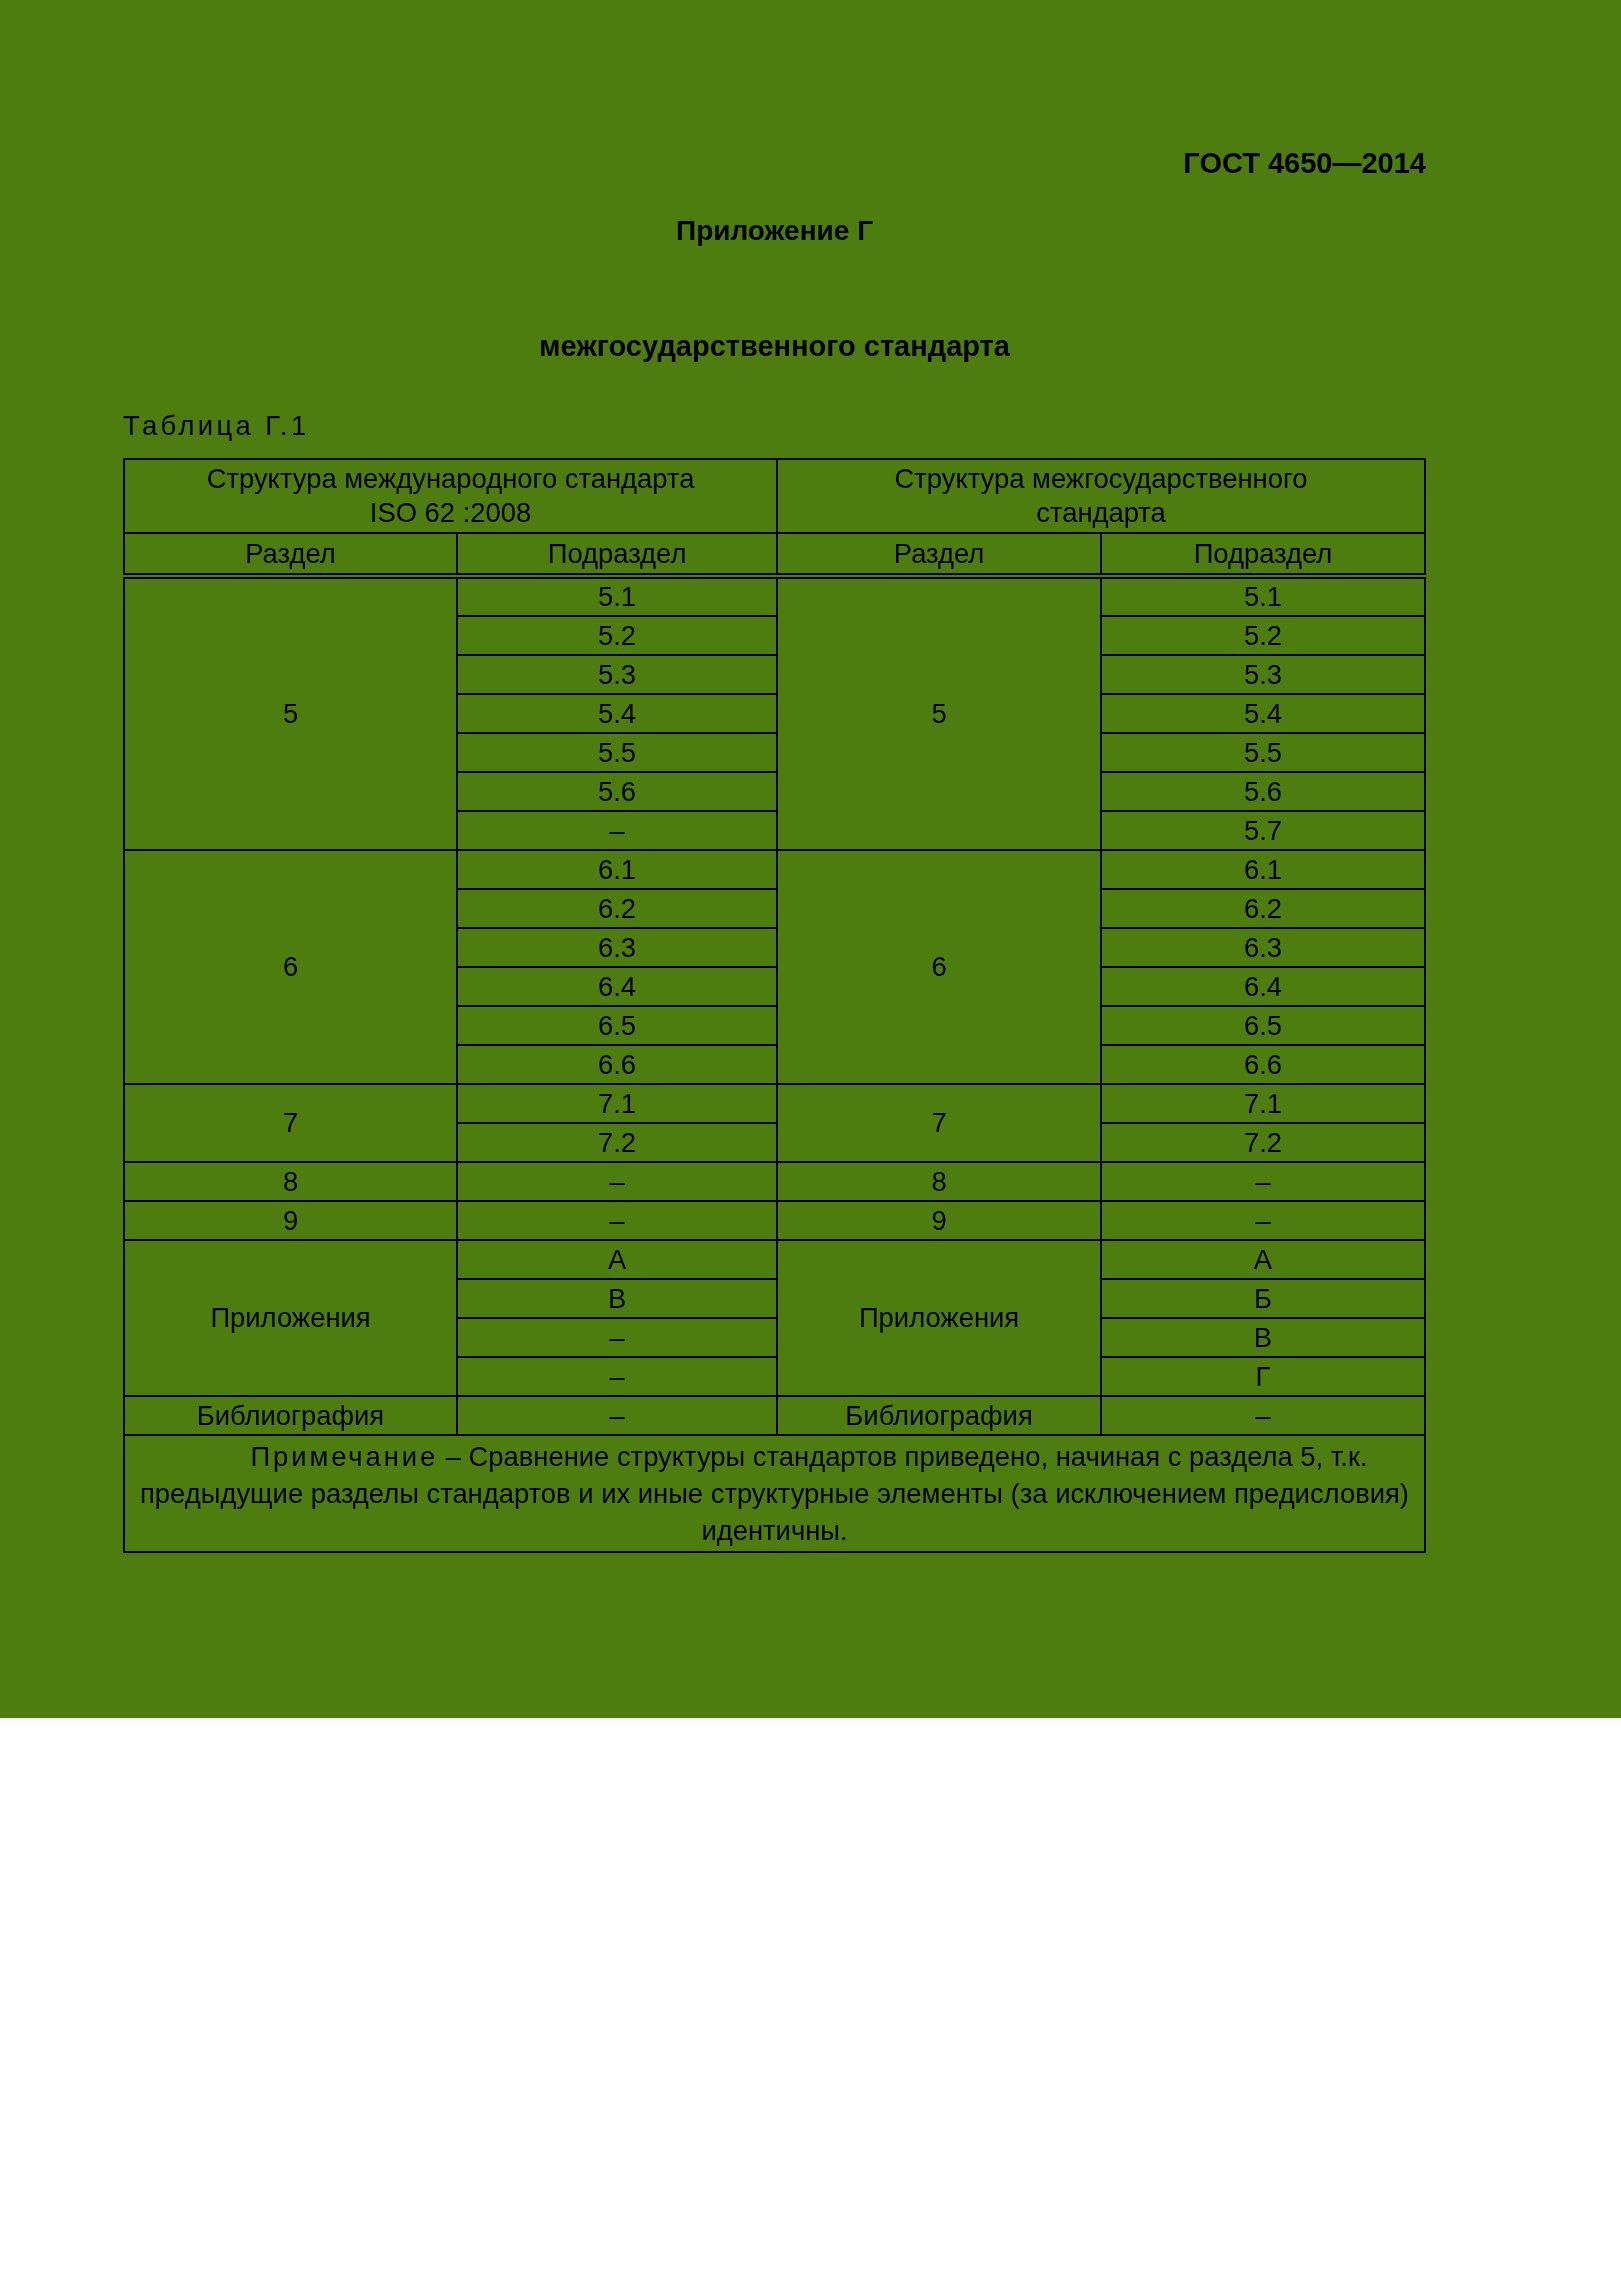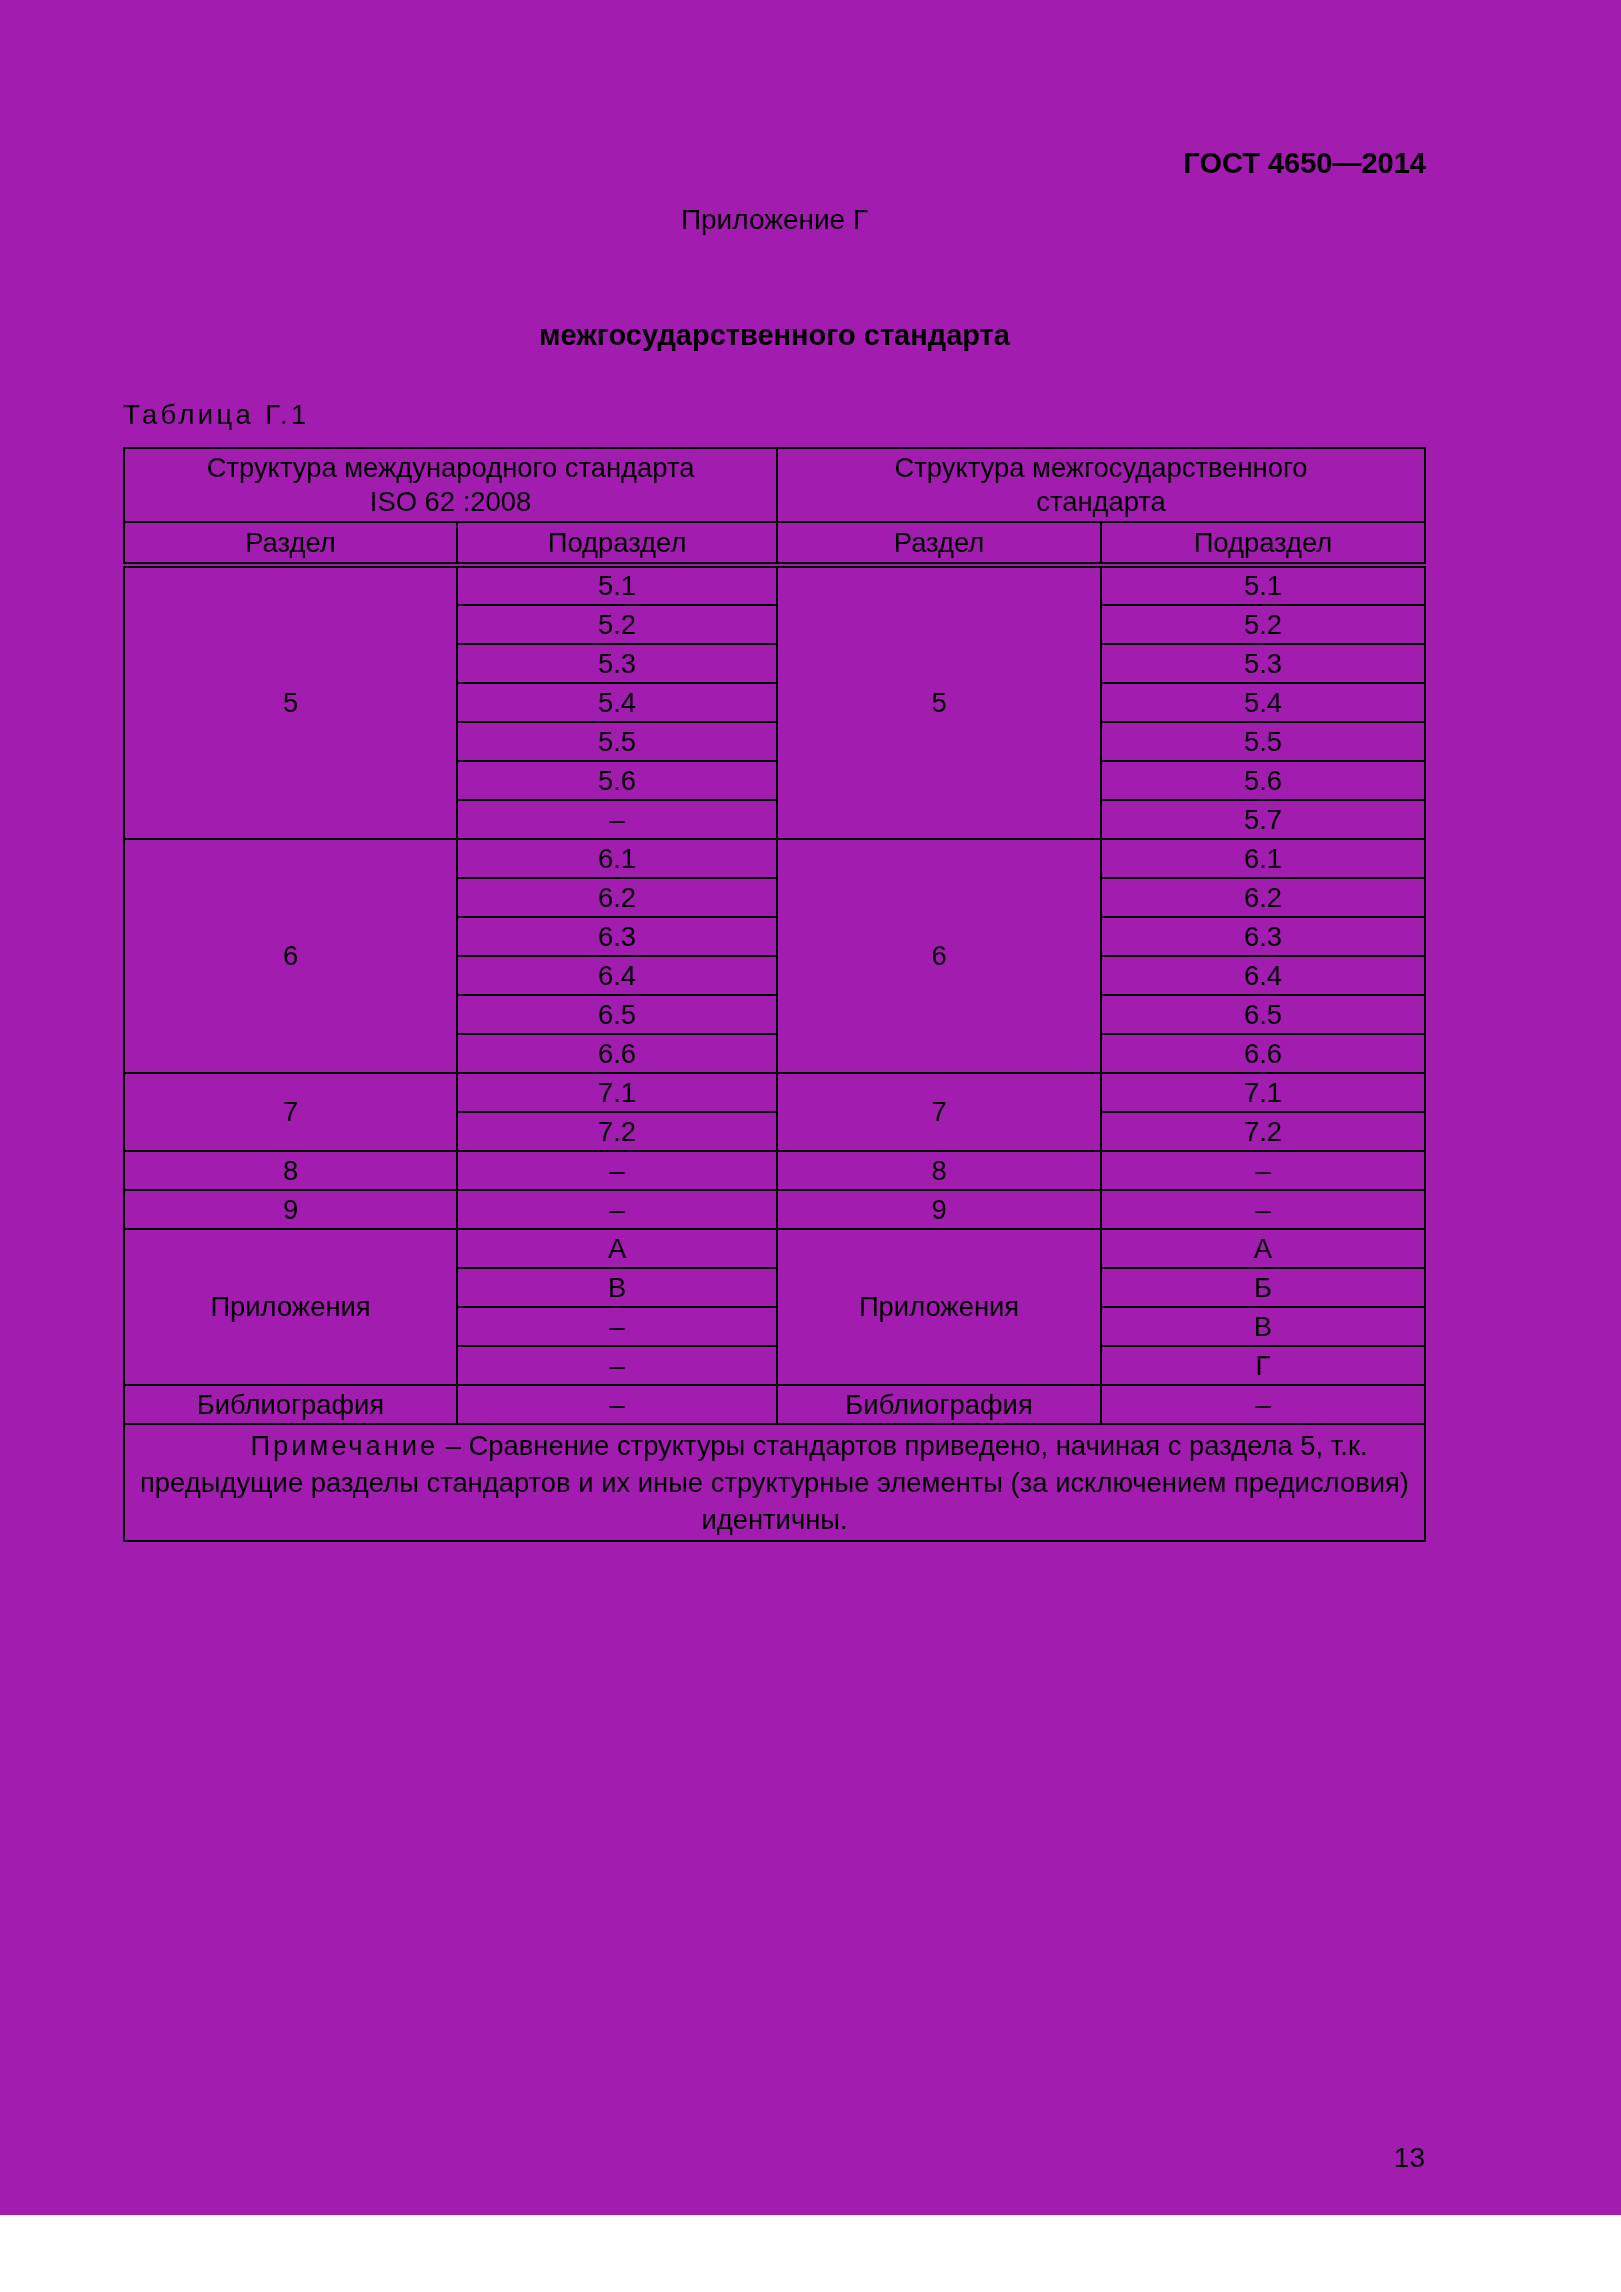--- a/index.html
+++ b/index.html
@@ -1,38 +1,38 @@
 <!DOCTYPE html>
 <html><head>
 <meta charset="utf-8">
 <style>
   * { margin: 0; padding: 0; box-sizing: border-box; }
   html, body { background: #ffffff; }
   .page {
     position: relative;
     width: 1621px;
-    height: 2215px;
-    background: #a21caf;
+    height: 1718px;
+    background: #4d7c0f;
     color: #000000;
     font-family: "Liberation Sans", "DejaVu Sans", sans-serif;
     overflow: hidden;
   }
   .content { padding: 147px 195px 0 123px; }
 
   .gost-header {
     text-align: right;
     font-weight: bold;
     font-size: 29px;
     line-height: 33px;
   }
 
   .appendix {
-    margin-top: 22px;
+    margin-top: 33px;
     text-align: center;
-    font-weight: normal;
+    font-weight: bold;
     font-size: 28px;
     line-height: 36px;
   }
 
   .heading {
     margin-top: 78px;
     text-align: center;
     font-weight: bold;
     font-size: 29px;
     line-height: 38px;

